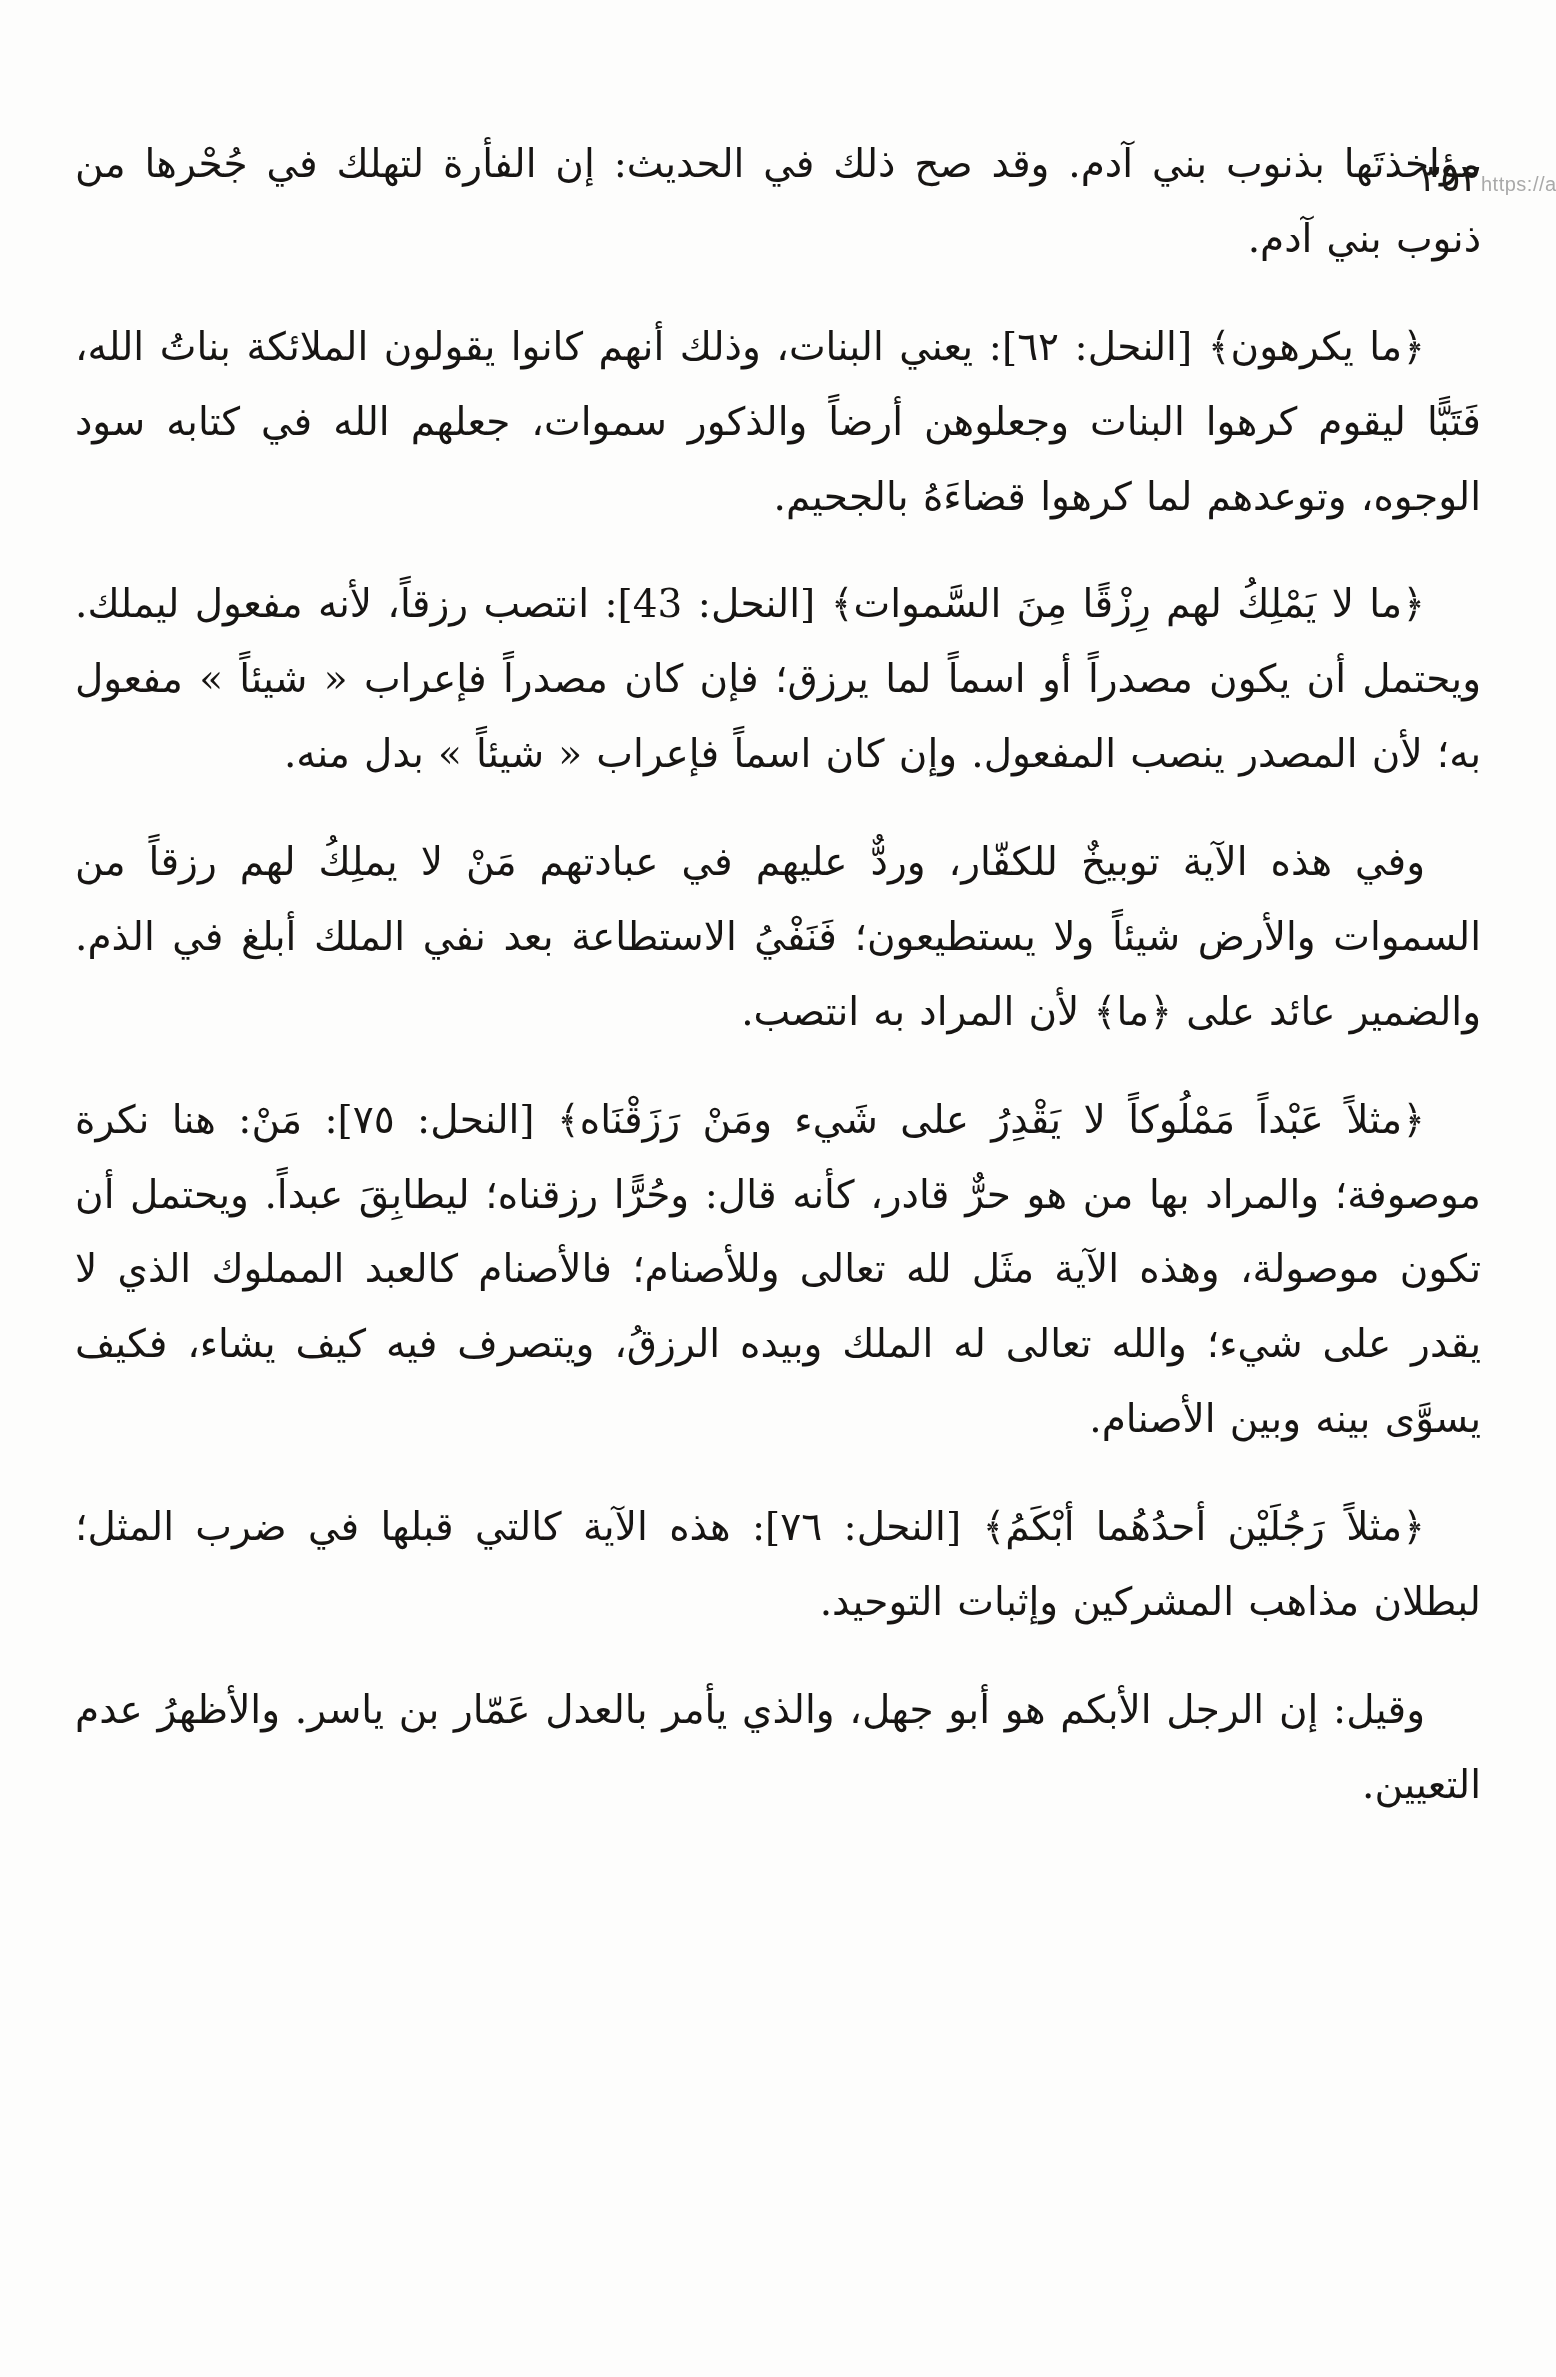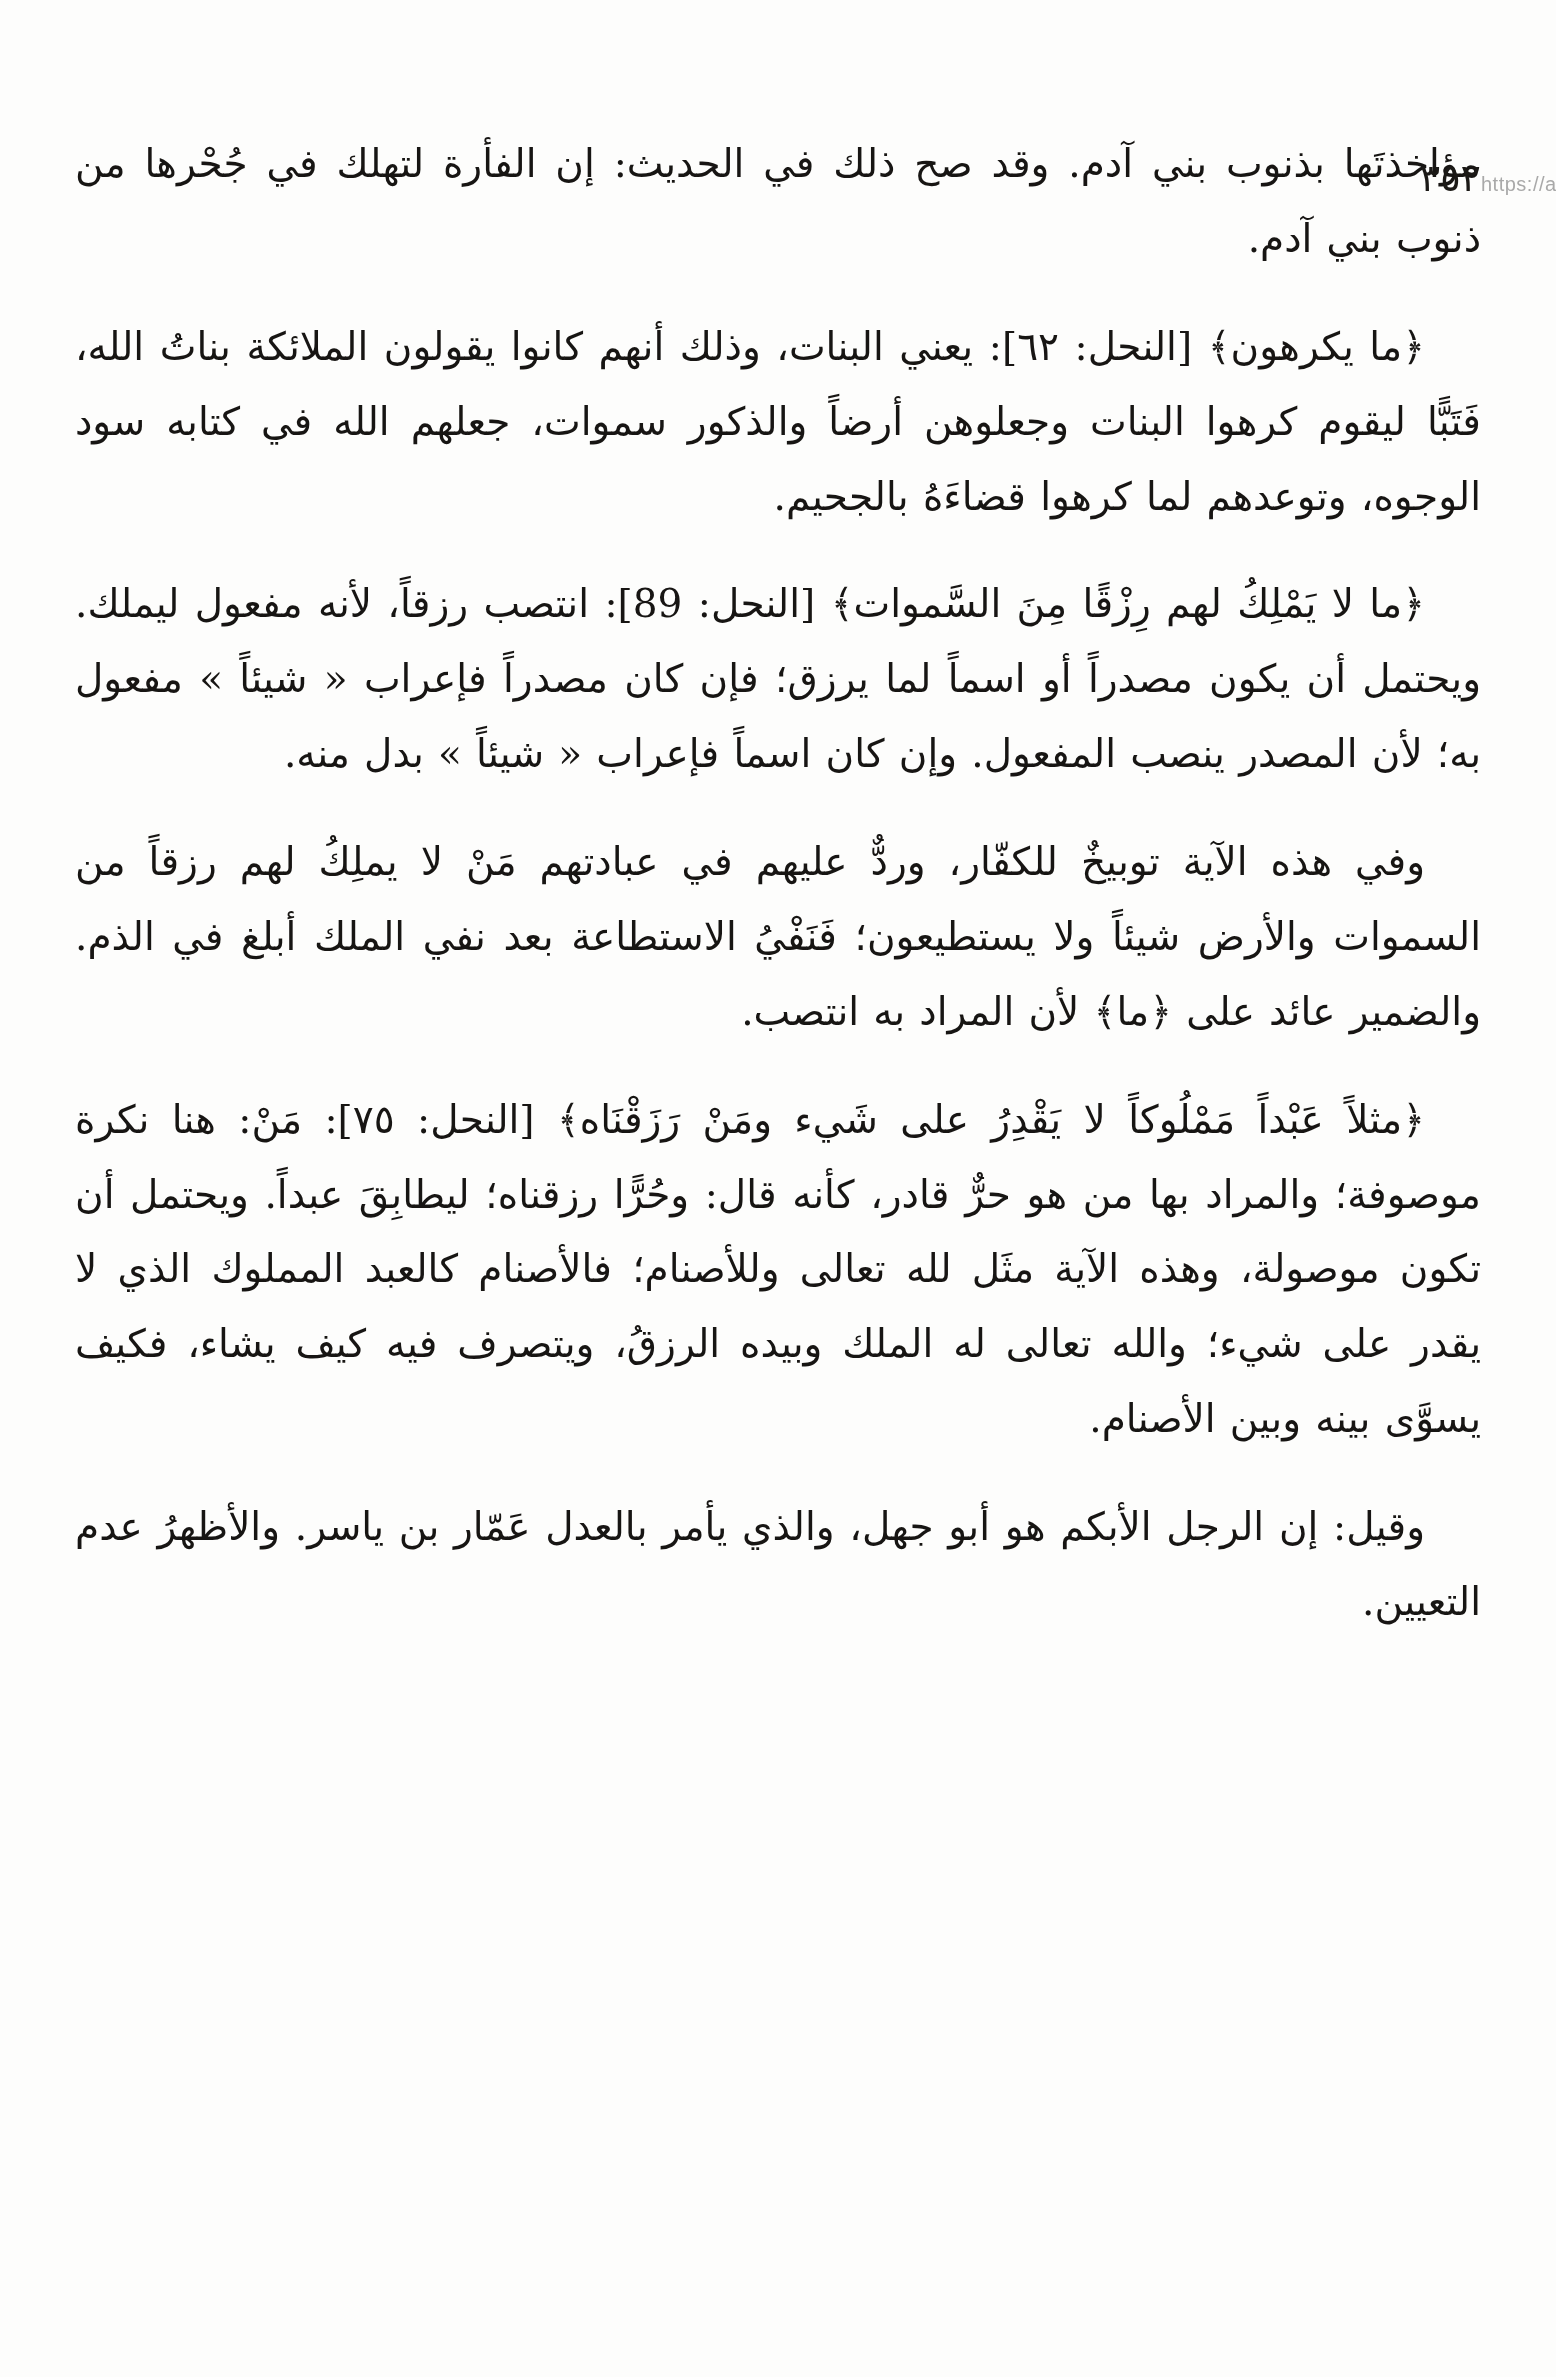--- a/index.html
+++ b/index.html
@@ -66,23 +66,24 @@
   }
 </style>
 </head>
 <body>
 
 <div class="page">
 
   <main class="text-block">
     <p class="para no-indent">مؤاخذتَها بذنوب بني آدم. وقد صح ذلك في الحديث: إن الفأرة لتهلك في جُحْرها من ذنوب بني آدم.</p>
     <p class="para">﴿ما يكرهون﴾ [النحل: ٦٢]: يعني البنات، وذلك أنهم كانوا يقولون الملائكة بناتُ الله، فَتَبًّا ليقوم كرهوا البنات وجعلوهن أرضاً والذكور سموات، جعلهم الله في كتابه سود الوجوه، وتوعدهم لما كرهوا قضاءَهُ بالجحيم.</p>
-    <p class="para">﴿ما لا يَمْلِكُ لهم رِزْقًا مِنَ السَّموات﴾ [النحل: 89]: انتصب رزقاً، لأنه مفعول ليملك. ويحتمل أن يكون مصدراً أو اسماً لما يرزق؛ فإن كان مصدراً فإعراب « شيئاً » مفعول به؛ لأن المصدر ينصب المفعول. وإن كان اسماً فإعراب « شيئاً » بدل منه.</p>
+    <p class="para">﴿ما لا يَمْلِكُ لهم رِزْقًا مِنَ السَّموات﴾ [النحل: 43]: انتصب رزقاً، لأنه مفعول ليملك. ويحتمل أن يكون مصدراً أو اسماً لما يرزق؛ فإن كان مصدراً فإعراب « شيئاً » مفعول به؛ لأن المصدر ينصب المفعول. وإن كان اسماً فإعراب « شيئاً » بدل منه.</p>
     <p class="para">وفي هذه الآية توبيخٌ للكفّار، وردٌّ عليهم في عبادتهم مَنْ لا يملِكُ لهم رزقاً من السموات والأرض شيئاً ولا يستطيعون؛ فَنَفْيُ الاستطاعة بعد نفي الملك أبلغ في الذم. والضمير عائد على ﴿ما﴾ لأن المراد به انتصب.</p>
     <p class="para">﴿مثلاً عَبْداً مَمْلُوكاً لا يَقْدِرُ على شَيء ومَنْ رَزَقْنَاه﴾ [النحل: ٧٥]: مَنْ: هنا نكرة موصوفة؛ والمراد بها من هو حرٌّ قادر، كأنه قال: وحُرًّا رزقناه؛ ليطابِقَ عبداً. ويحتمل أن تكون موصولة، وهذه الآية مثَل لله تعالى وللأصنام؛ فالأصنام كالعبد المملوك الذي لا يقدر على شيء؛ والله تعالى له الملك وبيده الرزقُ، ويتصرف فيه كيف يشاء، فكيف يسوَّى بينه وبين الأصنام.</p>
+    <p class="para">﴿مثلاً رَجُلَيْن أحدُهُما أبْكَمُ﴾ [النحل: ٧٦]: هذه الآية كالتي قبلها في ضرب المثل؛ لبطلان مذاهب المشركين وإثبات التوحيد.</p>
     <p class="para">وقيل: إن الرجل الأبكم هو أبو جهل، والذي يأمر بالعدل عَمّار بن ياسر. والأظهرُ عدم التعيين.</p>
   </main>
 
   <footer class="page-footer">
     <div class="page-number">٣٥٢</div>
     <span class="watermark">https://arabicdawateislami.net</span>
   </footer>
 
 </div>
 

